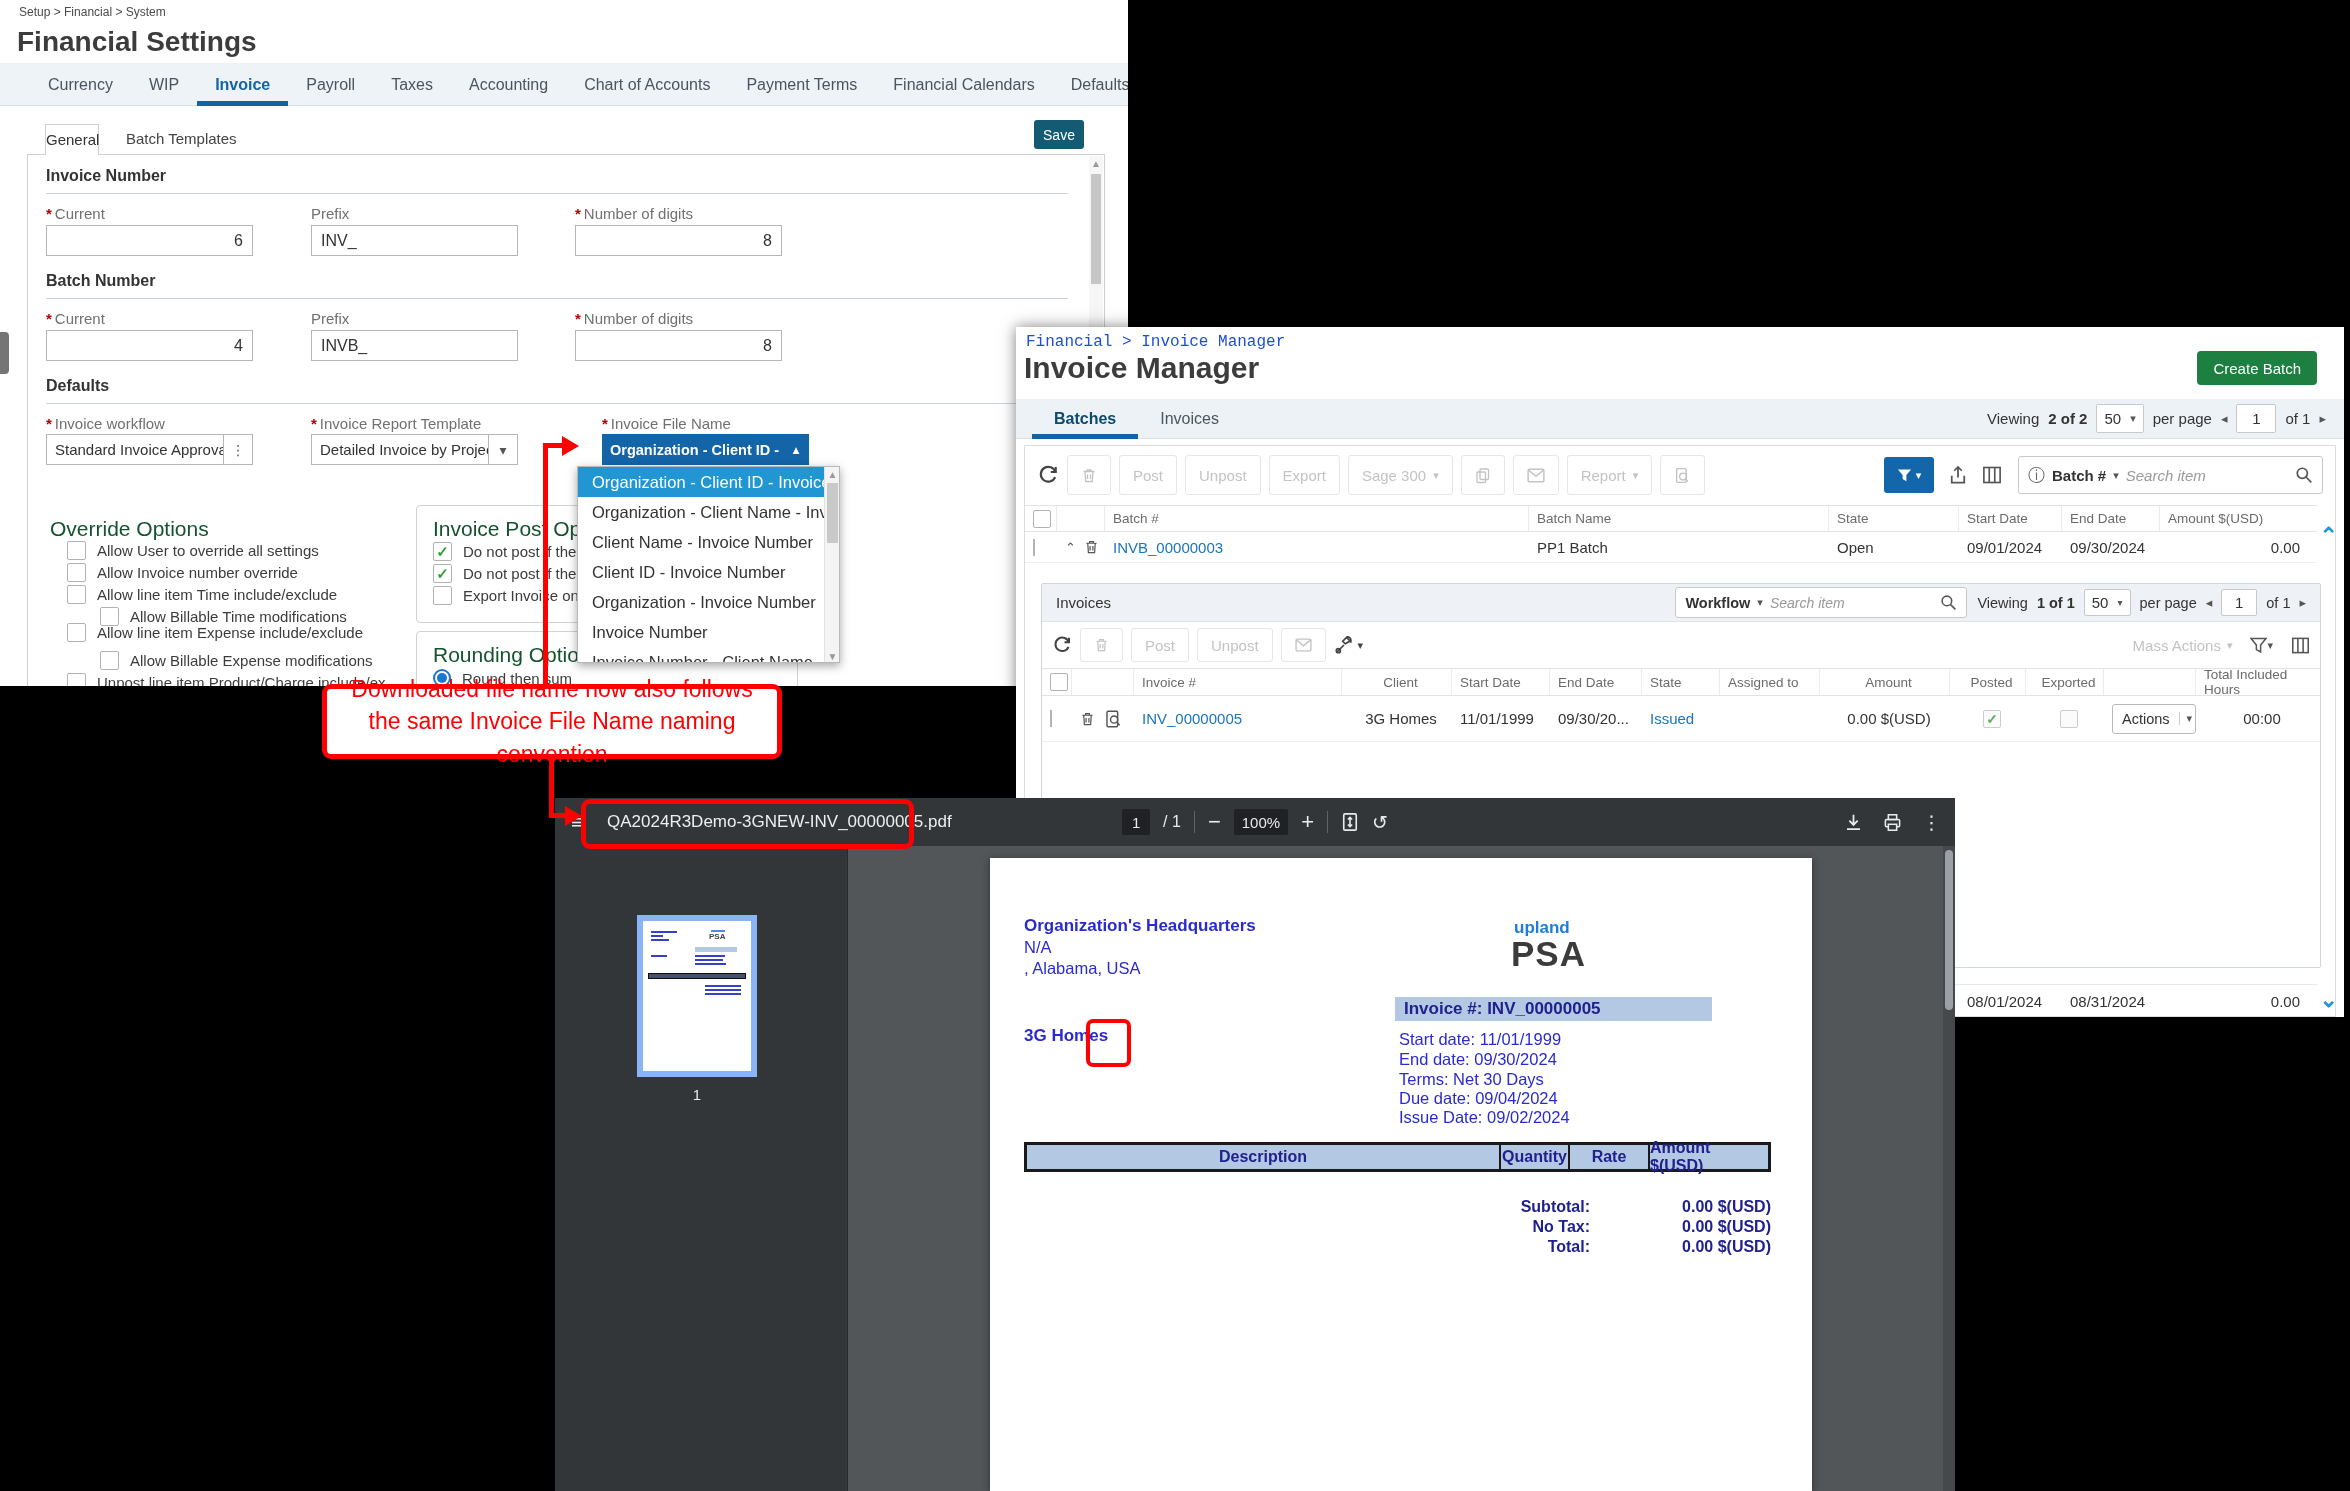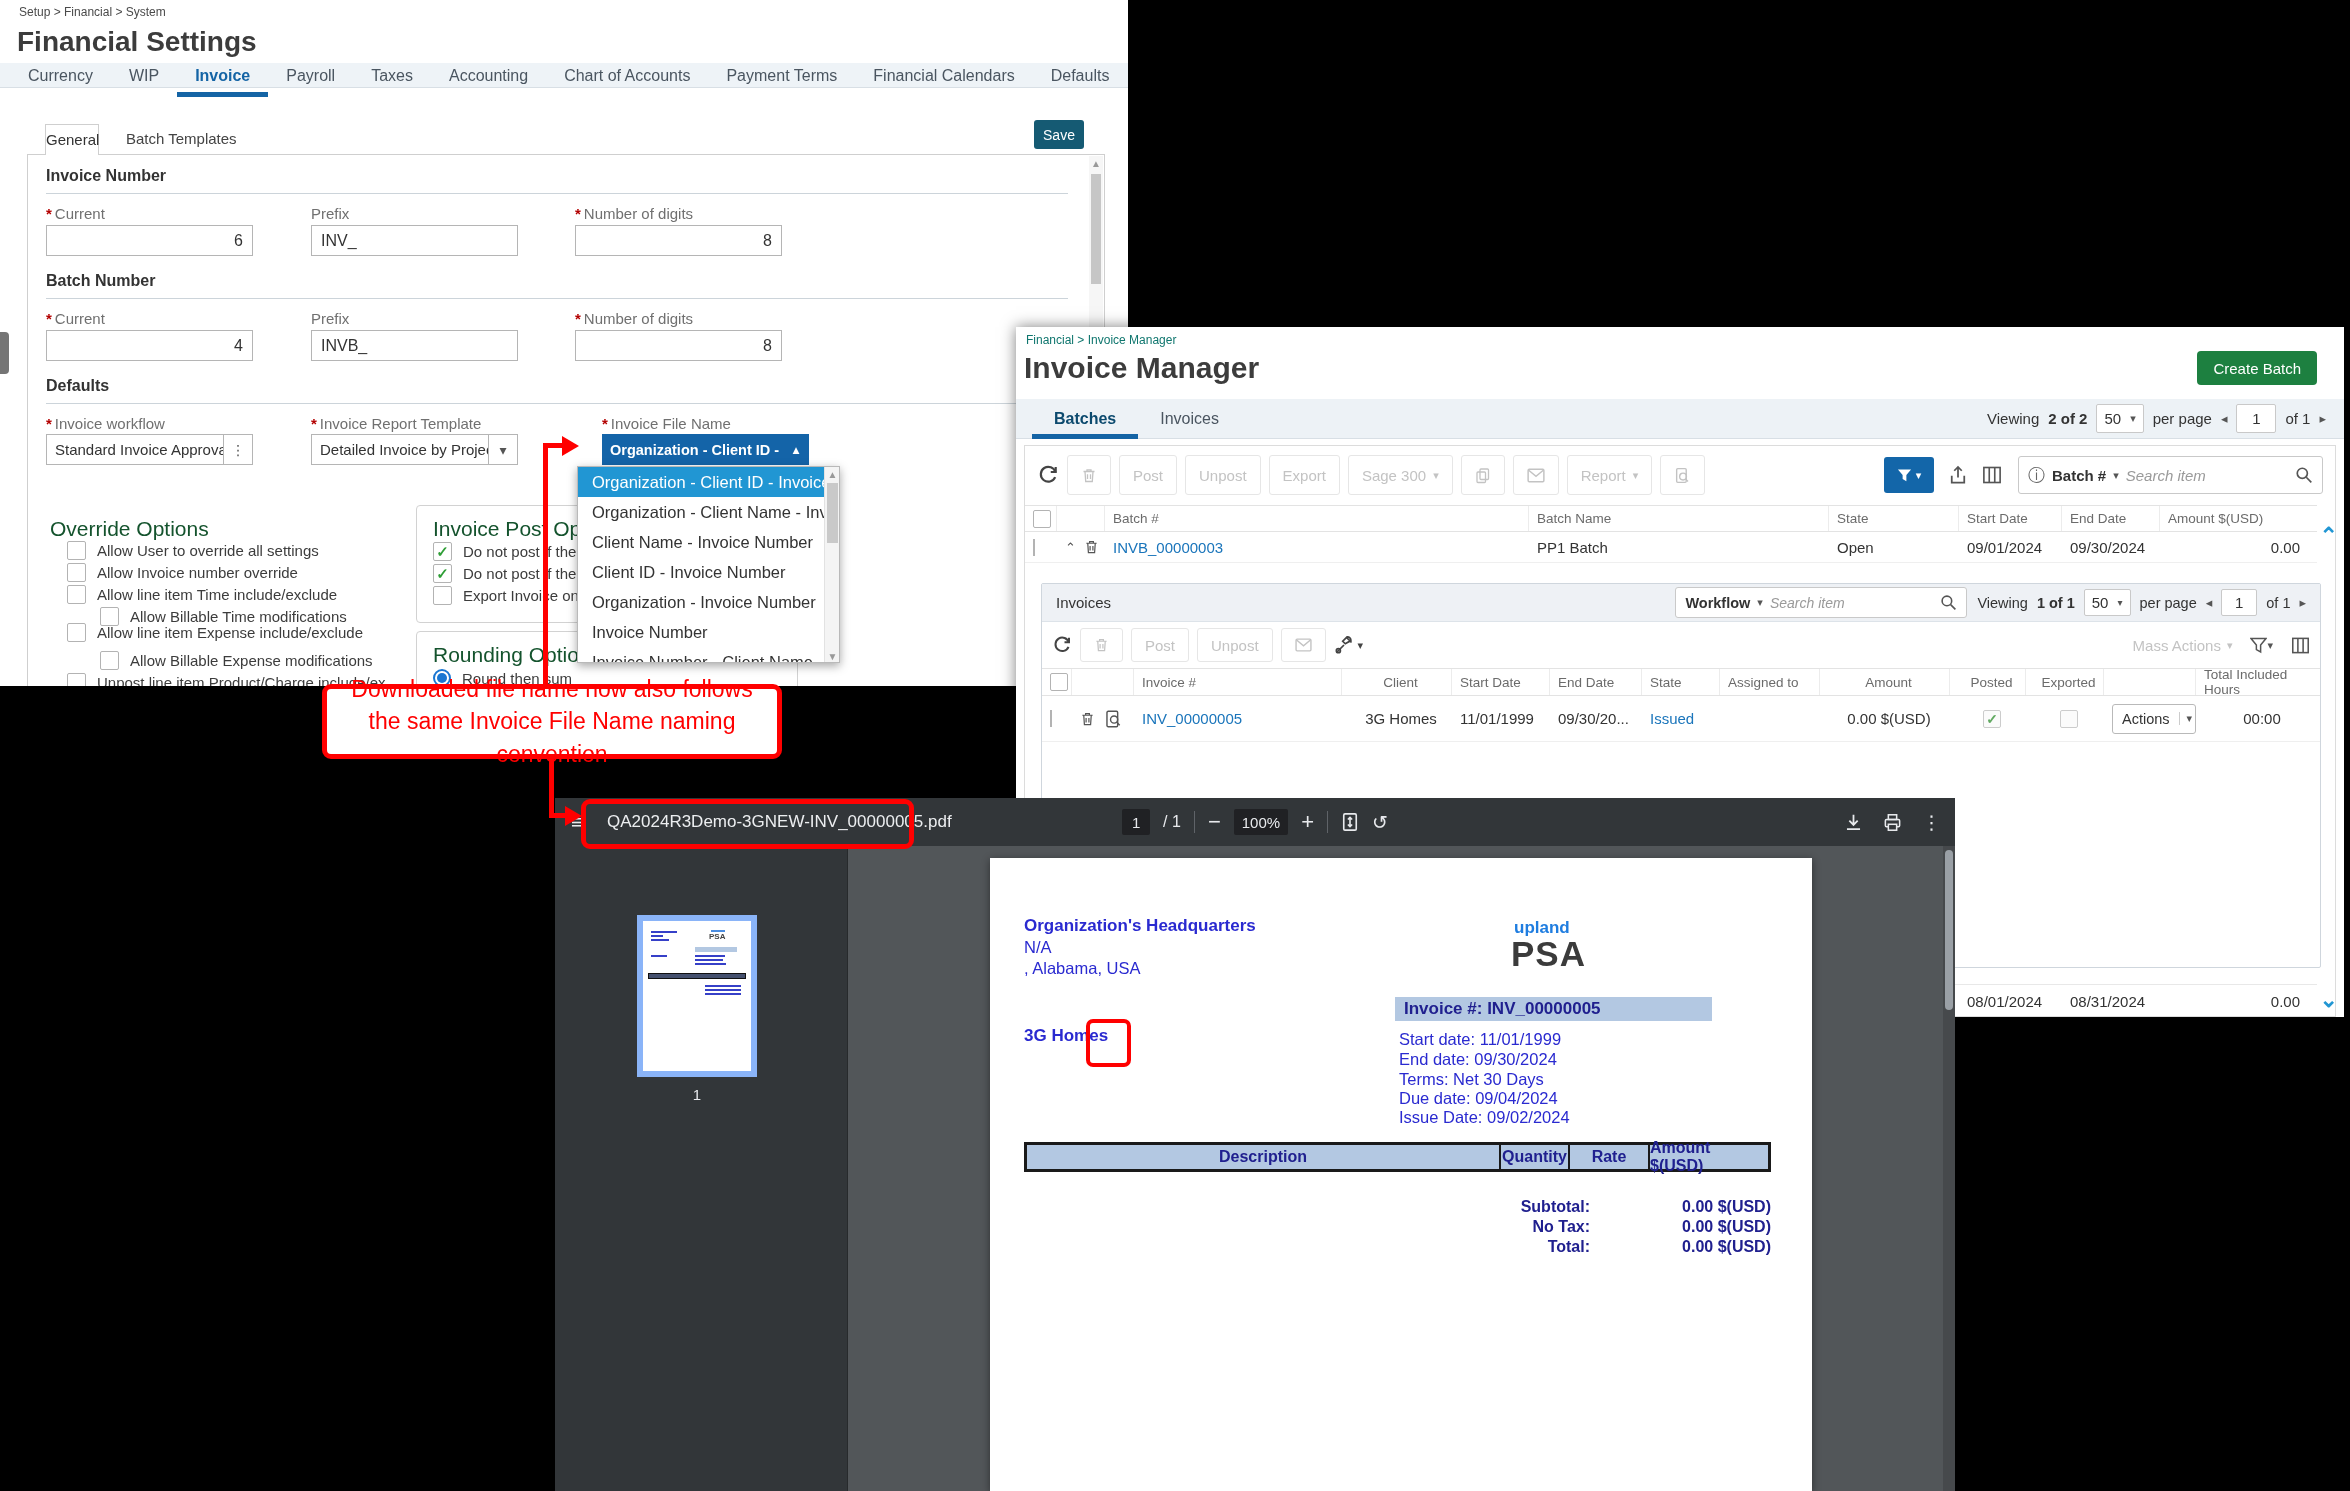--- a/index.html
+++ b/index.html
@@ -5,21 +5,21 @@
   * { margin:0; padding:0; box-sizing:border-box; }
   html,body { background:#000; }
   body { font-family:"Liberation Sans", sans-serif; }
   #stage { position:relative; width:2350px; height:1491px; background:#000; overflow:hidden; }
   .abs { position:absolute; }
 
   
   #fs { position:absolute; left:0; top:0; width:1128px; height:686px; background:#fff; z-index:1; overflow:hidden; }
   .fs-crumb { position:absolute; left:19px; top:5px; font-size:12px; color:#4a4a4a; }
   .fs-title { position:absolute; left:17px; top:26px; font-size:28px; font-weight:700; color:#3c3c3c; }
-  .fs-tabs { position:absolute; left:0; top:63px; width:1128px; height:25px; background:#eef3f7; border-bottom:1px solid #d8dfe5; display:flex; align-items:center; padding-left:10px; }
+  .fs-tabs { position:absolute; left:0; top:63px; width:1128px; height:43px; background:#eef3f7; border-bottom:1px solid #d8dfe5; display:flex; align-items:center; padding-left:30px; }
   .fs-tab { font-size:16px; color:#4a5560; padding:0 18px; height:43px; line-height:43px; cursor:pointer; white-space:nowrap; }
   .fs-tab.active { color:#1464a5; font-weight:700; border-bottom:5px solid #1464a5; }
   .fs-save { position:absolute; left:1034px; top:120px; width:50px; height:29px; background:#155a73; color:#fff; border:none; border-radius:3px; font-size:14px; font-family:inherit; }
   .innertab { position:absolute; font-size:15px; color:#444; }
   .innertab.on { left:45px; top:124px; width:54px; height:31px; background:#fff; border:1px solid #cfcfcf; border-bottom:none; text-align:center; line-height:30px; color:#333; z-index:2; }
   .innertab.off { left:126px; top:130px; }
   .fs-panel { position:absolute; left:27px; top:154px; width:1078px; height:532px; border:1px solid #cfcfcf; border-bottom:none; background:#fff; overflow:hidden; }
   .sec-h { position:absolute; font-size:16px; font-weight:700; color:#333; }
   .sec-hr { position:absolute; height:1px; background:#ccd4da; width:1022px; left:18px; }
   .flabel { position:absolute; font-size:15px; color:#707070; white-space:nowrap; }
@@ -46,21 +46,21 @@
   .ddsb { position:absolute; right:0; top:0; width:15px; height:197px; background:#f4f4f4; border-left:1px solid #e2e2e2; }
   .ddsb .a { position:absolute; left:0; width:15px; text-align:center; font-size:10px; color:#999; }
   .ddsb .th { position:absolute; left:2px; top:16px; width:11px; height:60px; background:#c9c9c9; }
   .fs-sb { position:absolute; right:1px; top:1px; width:14px; height:530px; background:#f6f6f6; }
   .fs-sb .a { position:absolute; left:0; width:14px; text-align:center; font-size:10px; color:#999; top:2px; }
   .fs-sb .th { position:absolute; left:2px; top:18px; width:10px; height:110px; background:#c6c6c6; }
   .left-handle { position:absolute; left:0; top:332px; width:9px; height:42px; background:#757575; border-radius:0 4px 4px 0; z-index:3; }
 
   
   #im { position:absolute; left:1016px; top:327px; width:1328px; height:690px; background:#fff; z-index:2; overflow:hidden; box-shadow:0 0 14px rgba(0,0,0,.5); }
-  .im-crumb { position:absolute; left:10px; top:6px; font-size:12px; color:#0f766e; }
+  .im-crumb { position:absolute; left:10px; top:6px; font-size:16px; color:#1d4ed8;font-family:Liberation Mono, monospace; }
   .im-title { position:absolute; left:8px; top:24px; font-size:30px; font-weight:700; color:#3c3c3c; }
   .im-create { position:absolute; right:27px; top:24px; height:34px; padding:0 16px; background:#1d8040; color:#fff; border:none; border-radius:4px; font-size:15px; font-family:inherit; }
   .im-tabs { position:absolute; left:0; top:72px; width:1328px; height:40px; background:#edf2f6; border-bottom:1px solid #d8dfe5; display:flex; align-items:center; }
   .im-tab { font-size:16px; color:#4a5560; padding:0 22px; height:40px; line-height:40px; }
   .im-tab.active { color:#0c4a6e; font-weight:700; border-bottom:5px solid #1464a5; }
   .pagerow { display:flex; align-items:center; gap:9px; font-size:15px; color:#333; }
   .selbox { height:29px; background:#fff; border:1px solid #c9c9c9; border-radius:2px; display:flex; align-items:center; padding:0 7px; gap:9px; font-size:15px; color:#333; }
   .pgbox { width:40px; height:29px; background:#fff; border:1px solid #c9c9c9; border-radius:2px; text-align:center; line-height:27px; font-size:15px; color:#333; }
   .pgarr { color:#555; font-size:13px; }
   .im-grid { position:absolute; left:8px; top:118px; width:1312px; height:572px; border:1px solid #dcdcdc; background:#fff; }

